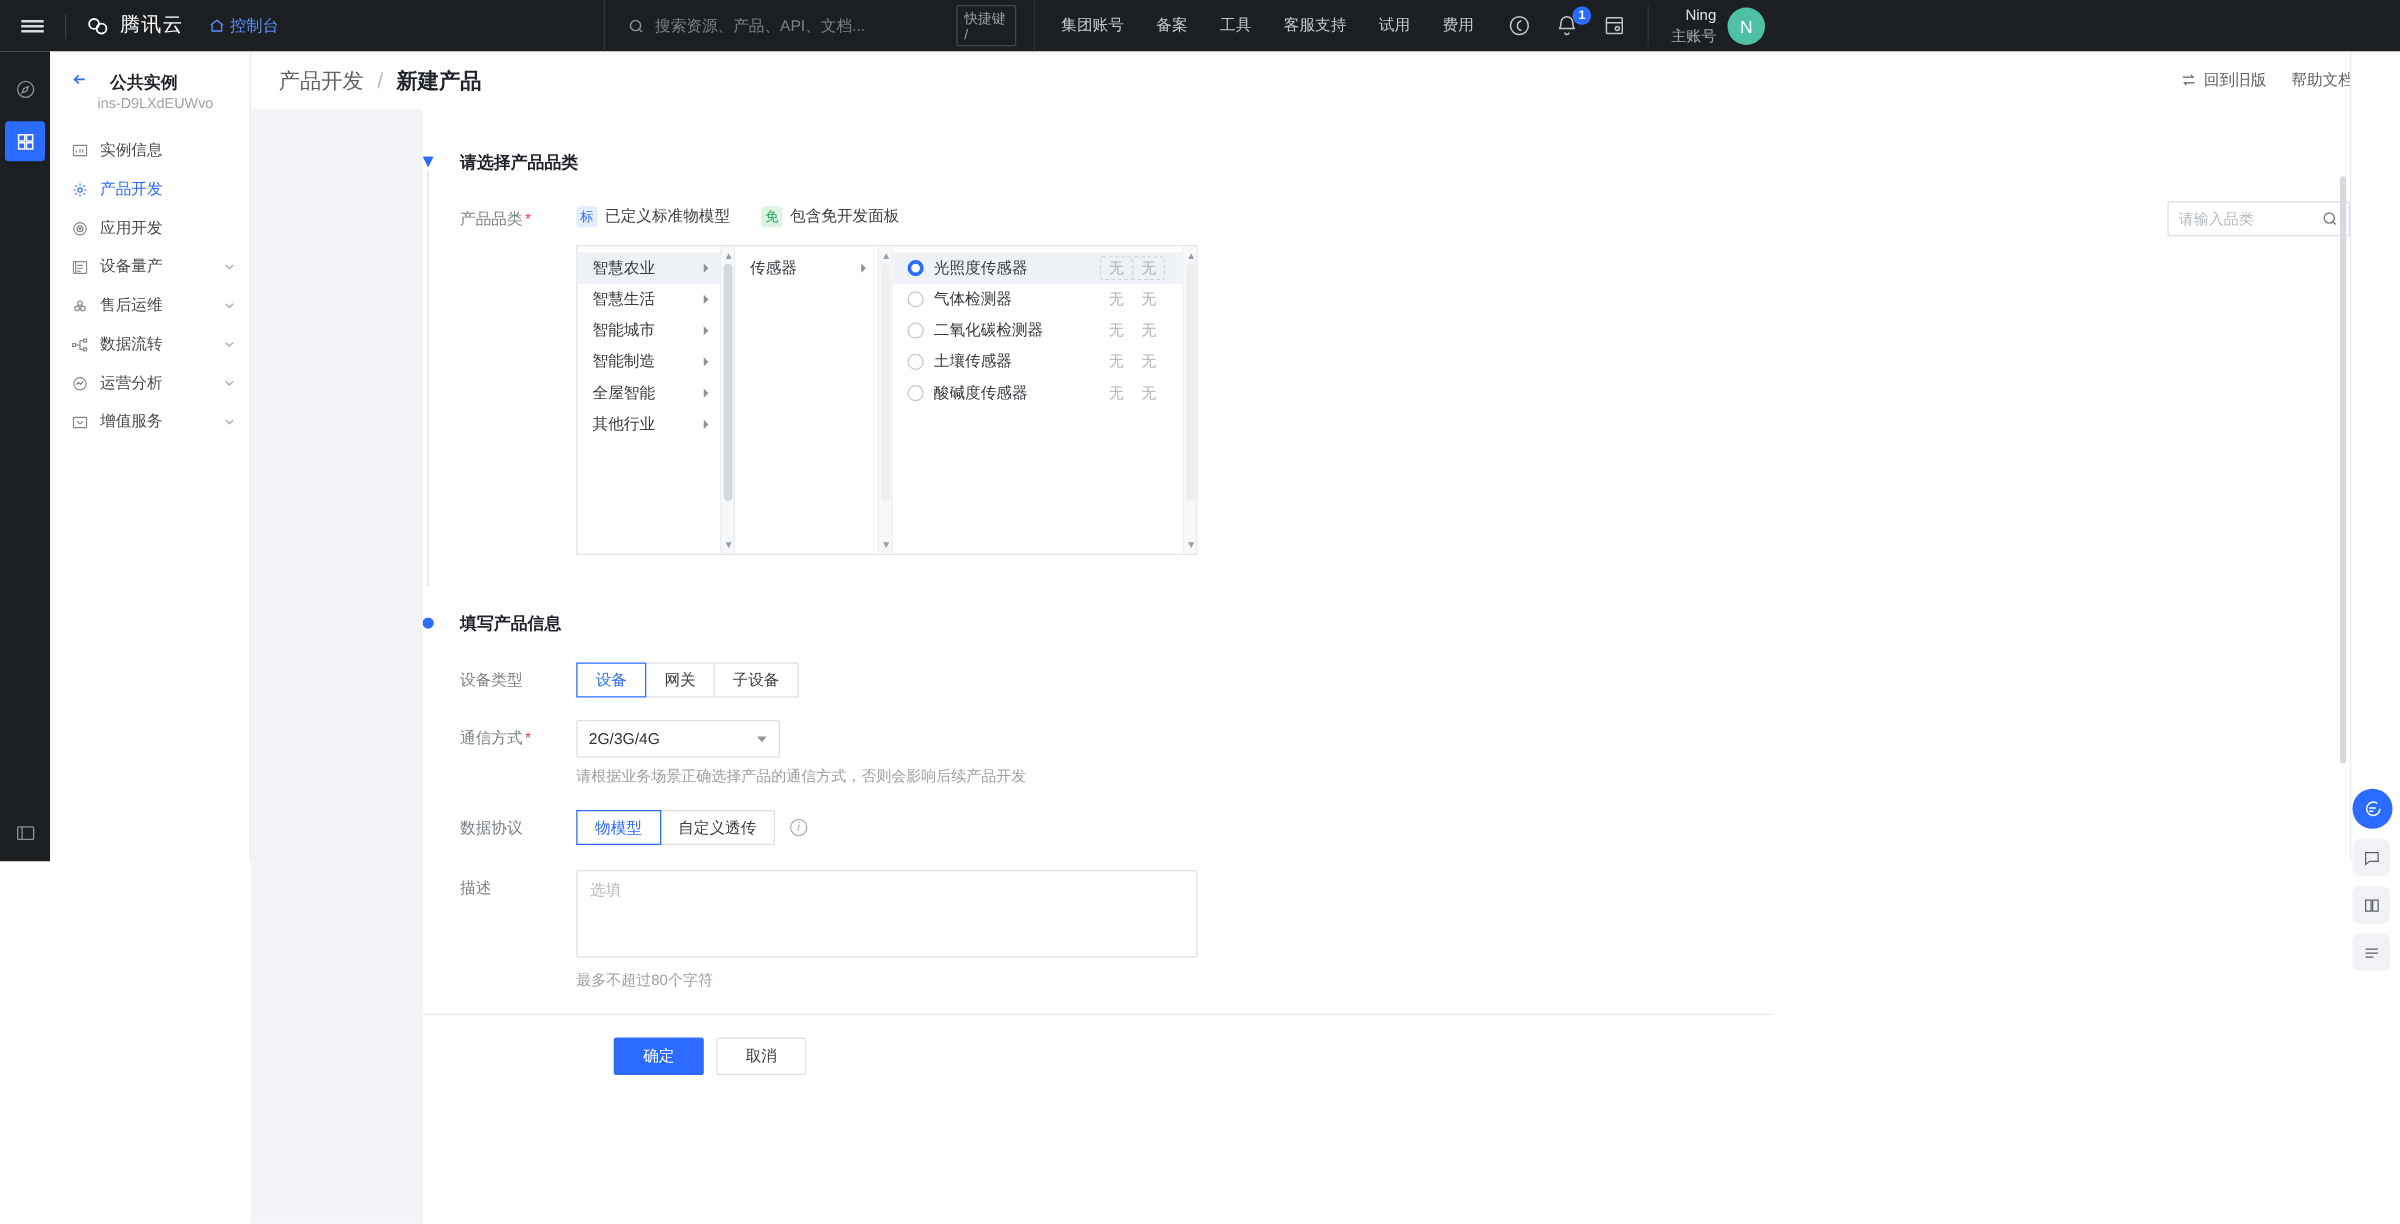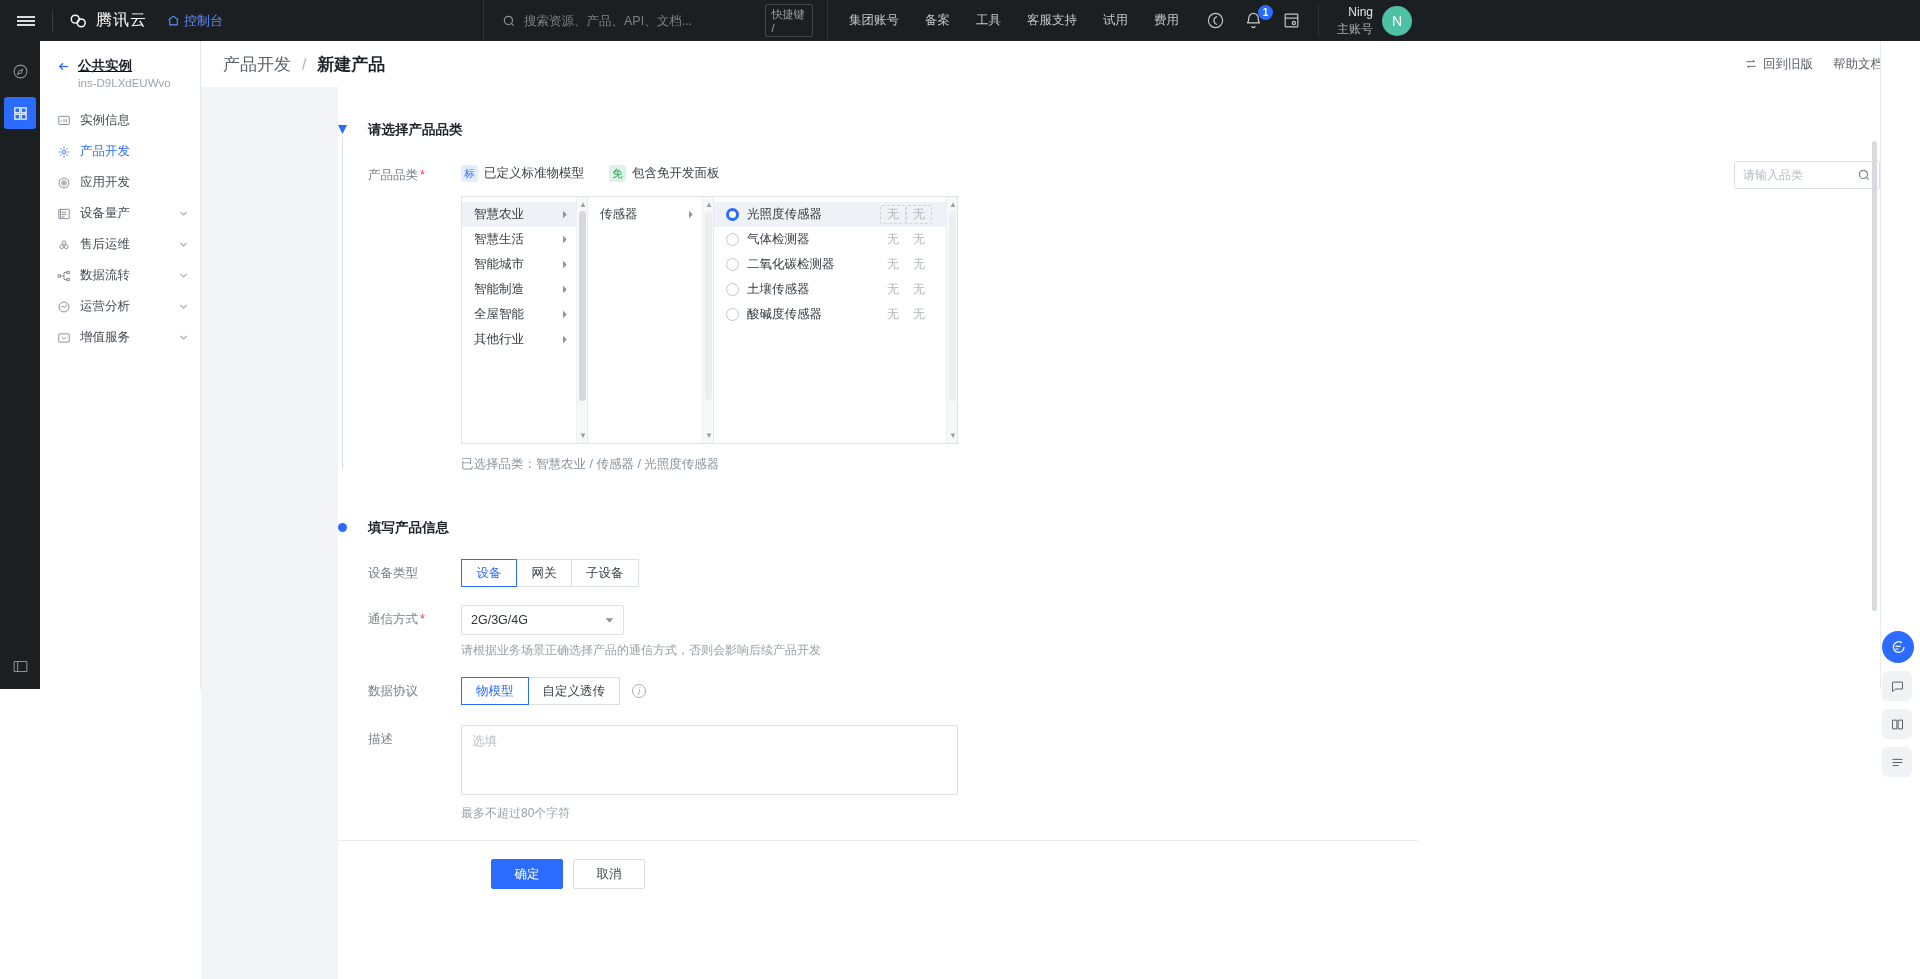--- a/index.html
+++ b/index.html
@@ -66,21 +66,21 @@
   .rail-item { width: 32px; height: 32px; display: flex; align-items: center; justify-content: center; margin-bottom: 10px; color: #8b9196; cursor: pointer; border-radius: 3px; }
   .rail-item.active { background: #2b6bff; color: #fff; }
   .rail-bottom { position: absolute; bottom: 14px; color: #8b9196; cursor: pointer; }
 
   
   .sidebar {
     width: 161px; flex: 0 0 161px; background: #fff; border-right: 1px solid #e5e8eb;
     padding-top: 16px; position: relative;
   }
   .inst-head { padding: 0 0 0 16px; margin-bottom: 16px; }
-  .inst-title { display: flex; align-items: center; gap: 7px; cursor: pointer; text-decoration: underline; }
+  .inst-title { display: flex; gap: 17px; cursor: pointer; }
   .inst-title .back { color: #2b6bff; font-size: 15px; line-height: 1; }
   .inst-title .nm { font-size: 13.5px; font-weight: 700; color: #1f2329; }
   .inst-id { font-size: 11.5px; color: #9da3aa; margin-left: 22px; margin-top: 2px; }
   .menu-item {
     display: flex; align-items: center; height: 31px; padding: 0 12px 0 16px;
     font-size: 12.5px; color: #45494e; cursor: pointer; position: relative; gap: 9px;
   }
   .menu-item.active { color: #2b6bff; }
   .menu-item .mi { width: 15px; height: 15px; display: flex; align-items: center; justify-content: center; color: #818890; flex: 0 0 15px; }
   .menu-item.active .mi { color: #2b6bff; }
@@ -659,21 +659,20 @@
                       </div>
                       <div class="casc-scroll">
                         <span class="up">▲</span>
                         <div class="casc-thumb" style="top:14px;height:190px;background:#eceef0;"></div>
                         <span class="dn">▼</span>
                       </div>
                     </div>
 
                   </div>
 
-                  <div class="sel-path">已选择品类：智慧农业 / 传感器 / 光照度传感器</div>
                 </div>
               </div>
             </div>
 
             <div class="step" style="padding-top:38px;">
               <div class="step-dot d2" style="top:42px;"></div>
               <div class="step-title">填写产品信息</div>
 
 
               <div class="field-row" style="margin-top:18px;">

